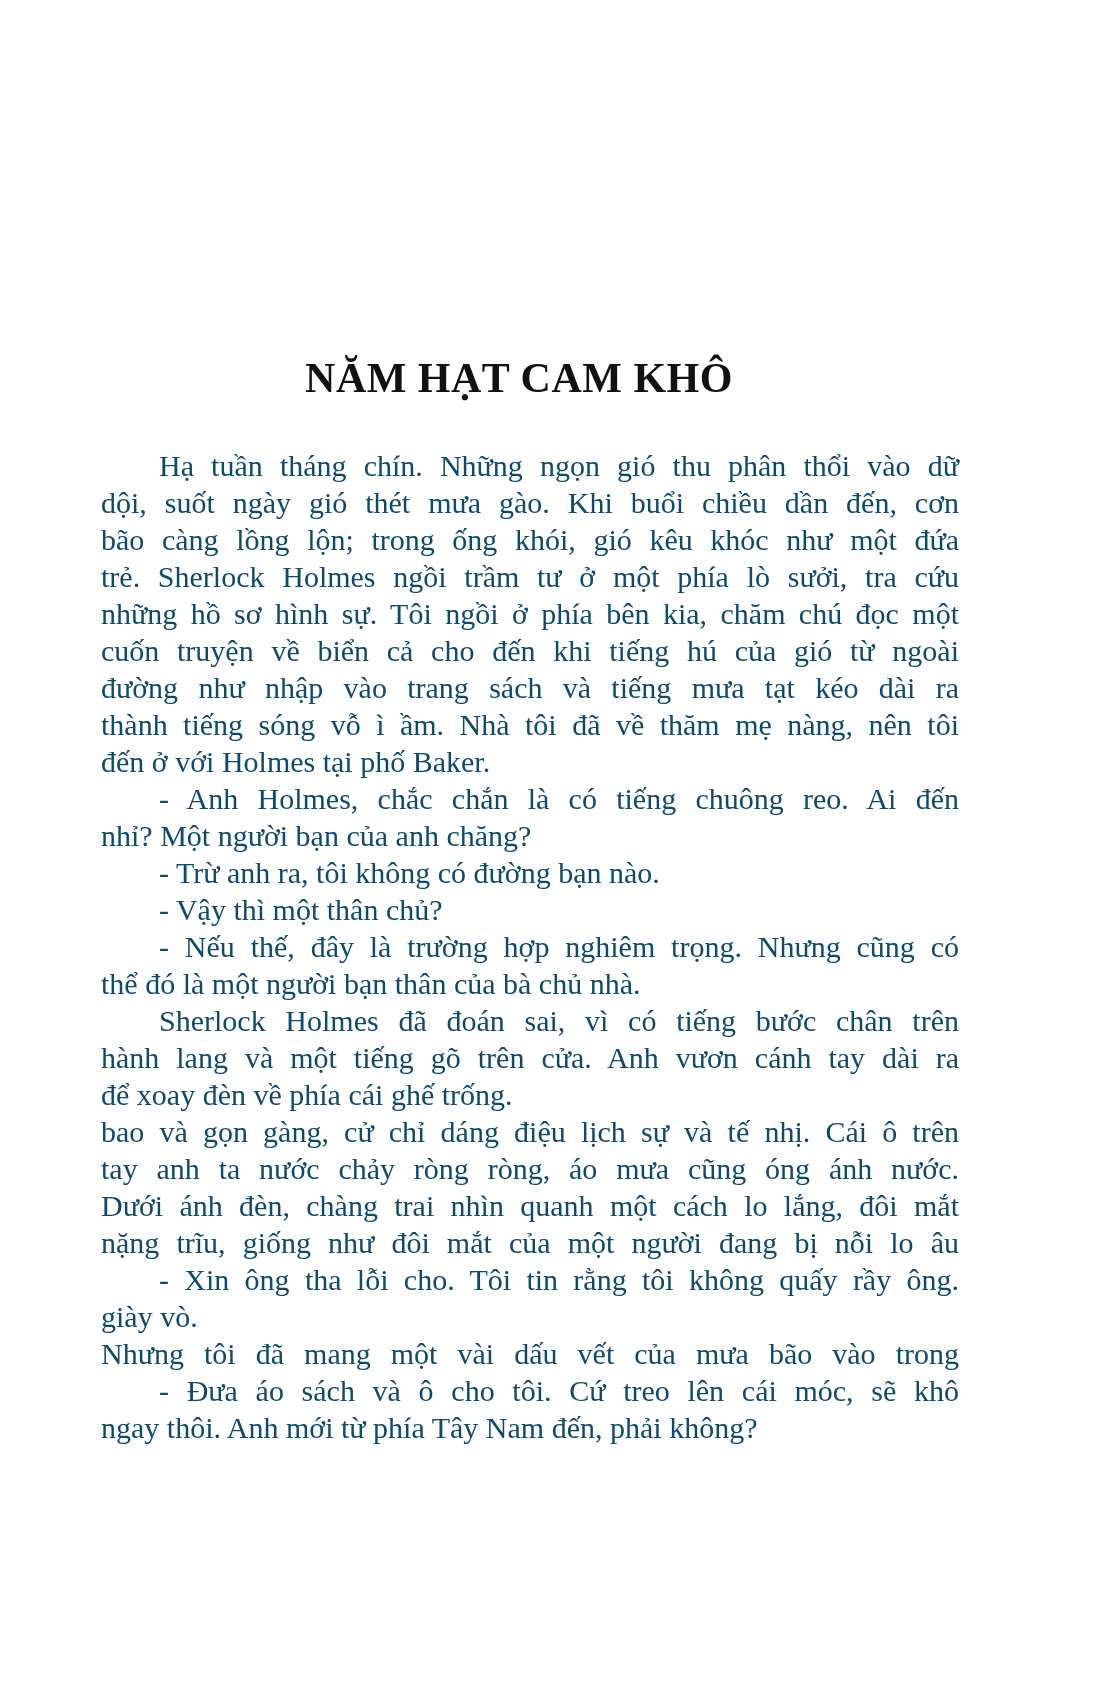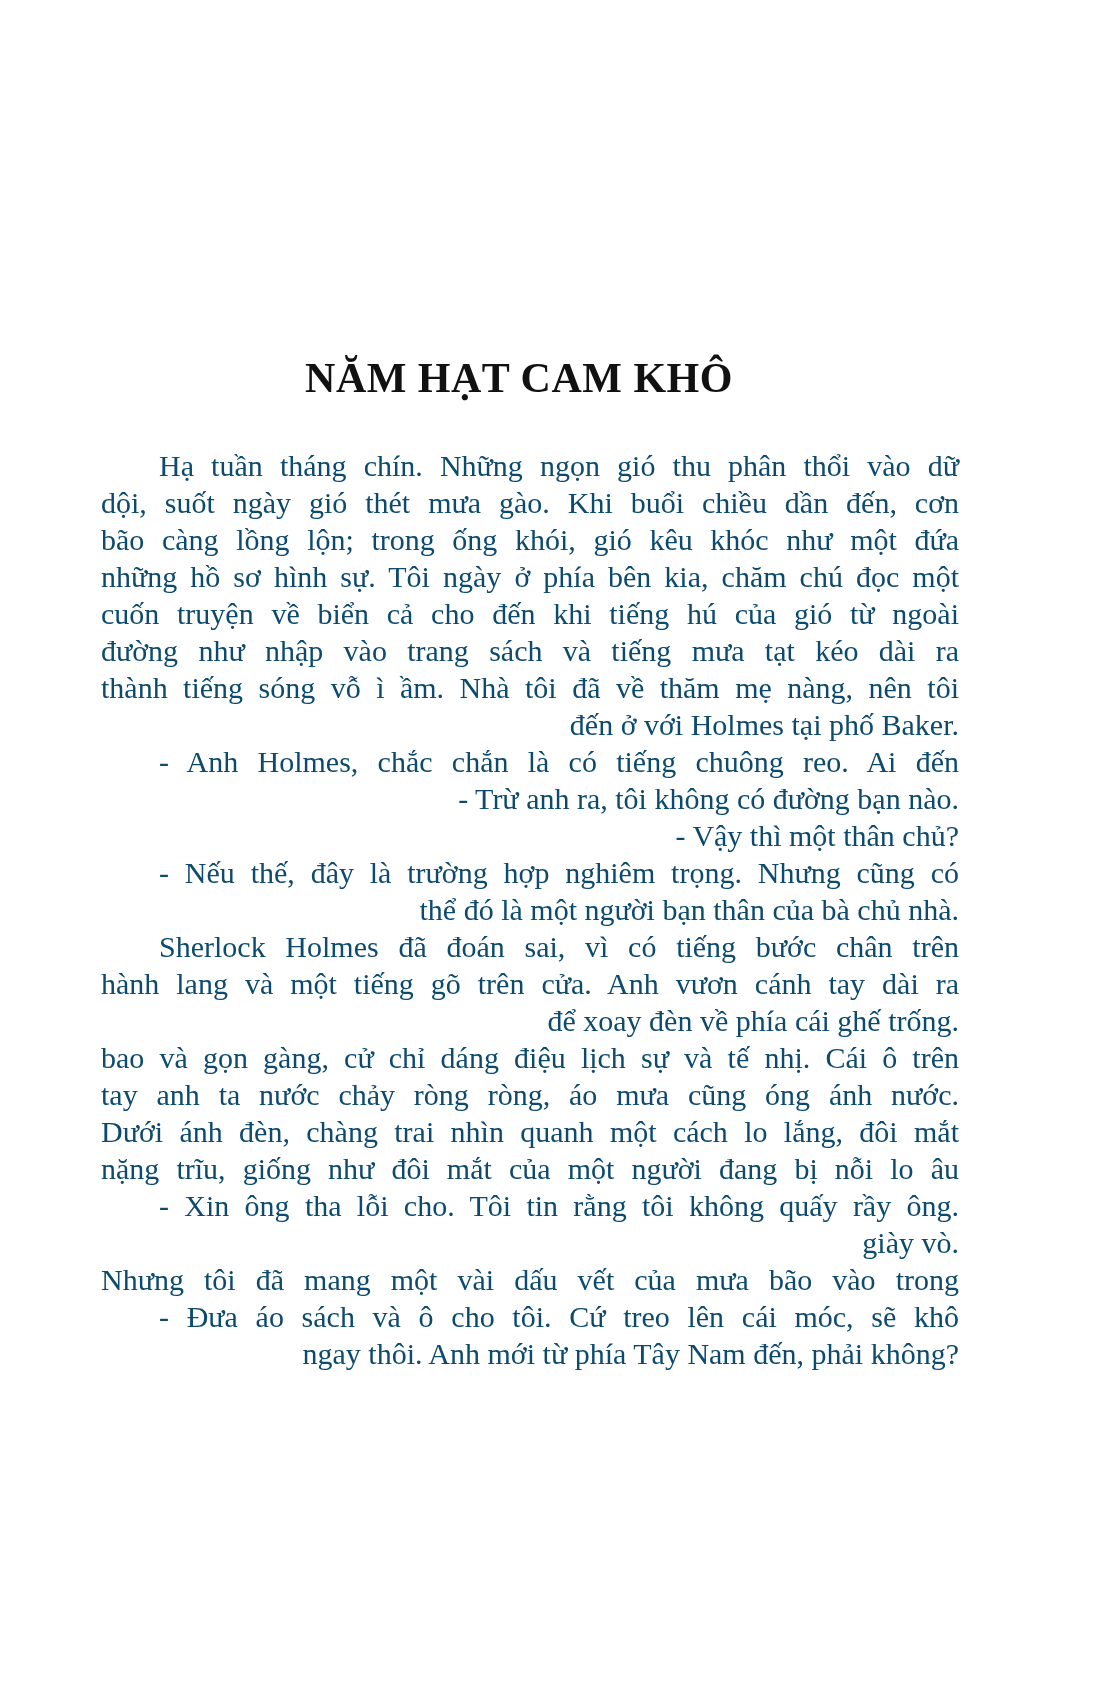--- a/index.html
+++ b/index.html
@@ -41,45 +41,47 @@
     margin-left: 22px;
   }
   
   .j {
     text-align: justify;
     text-align-last: justify;
     word-spacing: -3px;
   }
   
   .e {
-    text-align: right;
+    text-align: left;
     word-spacing: normal;
   }
   
   .ind {
     text-indent: 58px;
   }
 </style>
 </head>
 <body>
 
 <div class="page">
 
   <h1 class="chapter-title">NĂM HẠT CAM KHÔ</h1>
 
   <div class="body-text">
     <div class="ln j ind">Hạ tuần tháng chín. Những ngọn gió thu phân thổi vào dữ</div>
     <div class="ln j">dội, suốt ngày gió thét mưa gào. Khi buổi chiều dần đến, cơn</div>
     <div class="ln j">bão càng lồng lộn; trong ống khói, gió kêu khóc như một đứa</div>
-    <div class="ln j">những hồ sơ hình sự. Tôi ngày ở phía bên kia, chăm chú đọc một</div>
+    <div class="ln j">trẻ. Sherlock Holmes ngồi trầm tư ở một phía lò sưởi, tra cứu</div>
+    <div class="ln j">những hồ sơ hình sự. Tôi ngồi ở phía bên kia, chăm chú đọc một</div>
     <div class="ln j">cuốn truyện về biển cả cho đến khi tiếng hú của gió từ ngoài</div>
     <div class="ln j">đường như nhập vào trang sách và tiếng mưa tạt kéo dài ra</div>
     <div class="ln j">thành tiếng sóng vỗ ì ầm. Nhà tôi đã về thăm mẹ nàng, nên tôi</div>
     <div class="ln e">đến ở với Holmes tại phố Baker.</div>
     <div class="ln j ind">- Anh Holmes, chắc chắn là có tiếng chuông reo. Ai đến</div>
+    <div class="ln e">nhỉ? Một người bạn của anh chăng?</div>
     <div class="ln e ind">- Trừ anh ra, tôi không có đường bạn nào.</div>
     <div class="ln e ind">- Vậy thì một thân chủ?</div>
     <div class="ln j ind">- Nếu thế, đây là trường hợp nghiêm trọng. Nhưng cũng có</div>
     <div class="ln e">thể đó là một người bạn thân của bà chủ nhà.</div>
     <div class="ln j ind">Sherlock Holmes đã đoán sai, vì có tiếng bước chân trên</div>
     <div class="ln j">hành lang và một tiếng gõ trên cửa. Anh vươn cánh tay dài ra</div>
     <div class="ln e">để xoay đèn về phía cái ghế trống.</div>
     <div class="ln j">bao và gọn gàng, cử chỉ dáng điệu lịch sự và tế nhị. Cái ô trên</div>
     <div class="ln j">tay anh ta nước chảy ròng ròng, áo mưa cũng óng ánh nước.</div>
     <div class="ln j">Dưới ánh đèn, chàng trai nhìn quanh một cách lo lắng, đôi mắt</div>

